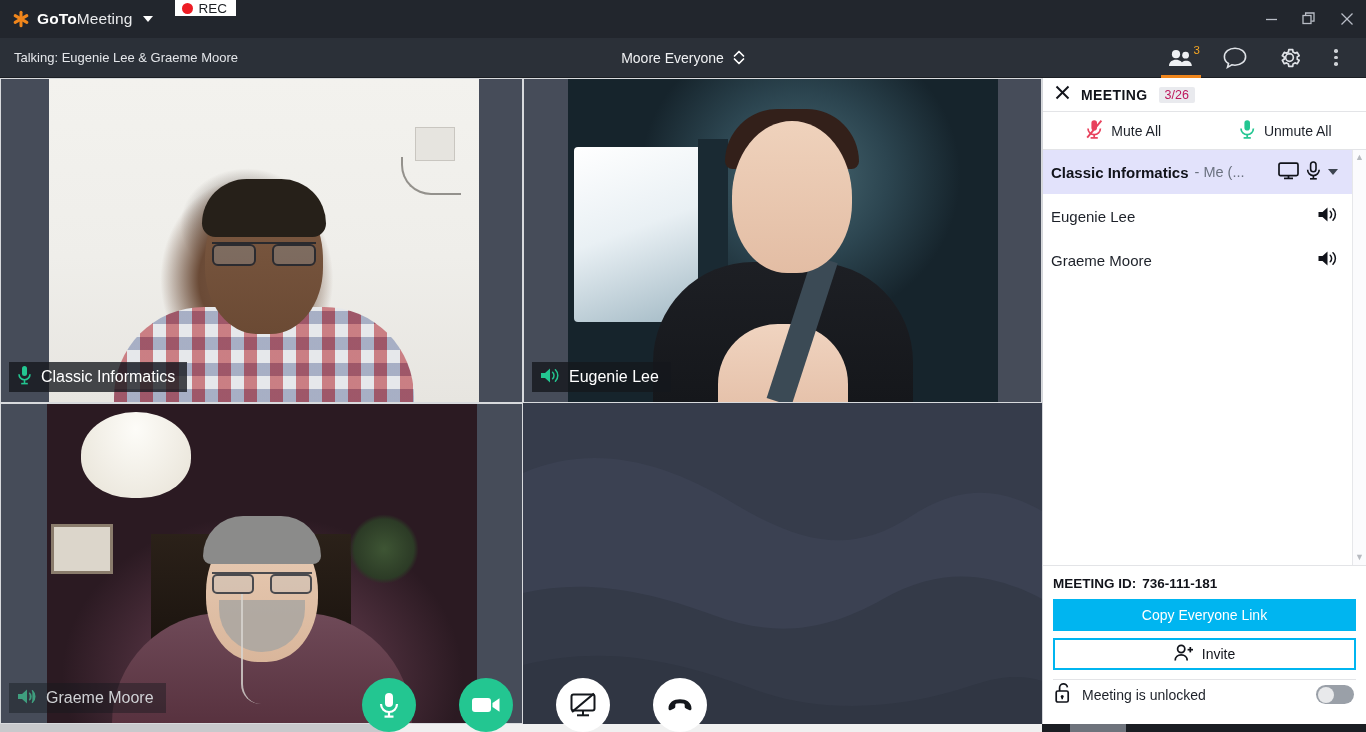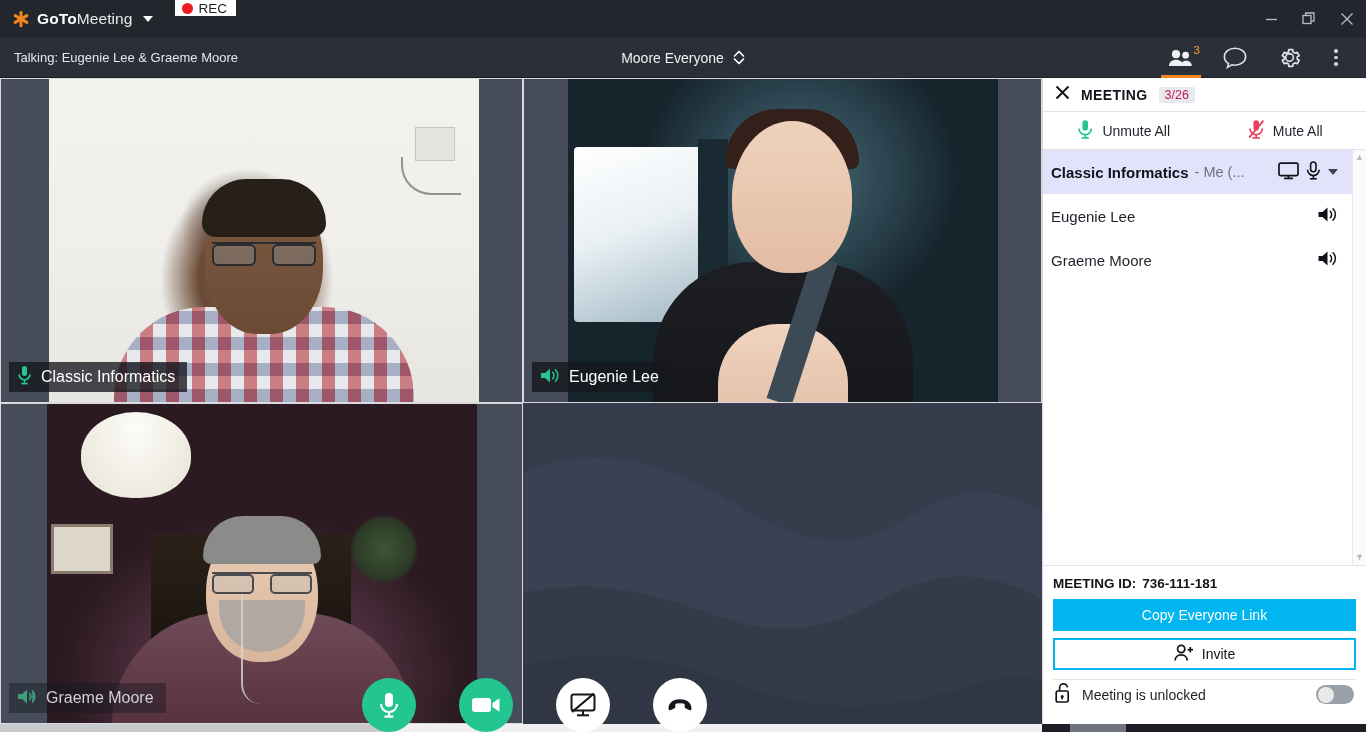--- a/index.html
+++ b/index.html
@@ -587,39 +587,39 @@
         </svg>
       </span>
       <span class="panel-title">MEETING</span>
       <span class="panel-count">3/26</span>
     </div>
 
     <div class="mute-row">
       <div class="mute-btn">
         <span>
           <svg width="17" height="20" viewBox="0 0 17 20">
-            <rect x="5.4" y="1.2" width="5.6" height="10.4" rx="2.8" fill="#23c691"></rect>
-            <path d="M2 9.4a6.2 6.2 0 0012.4 0" fill="none" stroke="#23c691" stroke-width="1.7"></path>
-            <line x1="8.2" y1="15.2" x2="8.2" y2="18.6" stroke="#23c691" stroke-width="1.7"></line>
-            <line x1="4.6" y1="18.9" x2="11.8" y2="18.9" stroke="#23c691" stroke-width="1.7"></line>
-          </svg>
-        </span>
-        <span>Unmute All</span>
-      </div>
-      <div class="mute-btn">
-        <span>
-          <svg width="17" height="20" viewBox="0 0 17 20">
             <rect x="5.4" y="1.2" width="5.6" height="10.4" rx="2.8" fill="#e8415c"></rect>
             <path d="M2 9.4a6.2 6.2 0 0012.4 0" fill="none" stroke="#e8415c" stroke-width="1.7"></path>
             <line x1="8.2" y1="15.2" x2="8.2" y2="18.6" stroke="#e8415c" stroke-width="1.7"></line>
             <line x1="4.6" y1="18.9" x2="11.8" y2="18.9" stroke="#e8415c" stroke-width="1.7"></line>
             <line x1="1.2" y1="18.6" x2="15.4" y2="1.6" stroke="#e8415c" stroke-width="1.9"></line>
           </svg>
         </span>
         <span>Mute All</span>
+      </div>
+      <div class="mute-btn">
+        <span>
+          <svg width="17" height="20" viewBox="0 0 17 20">
+            <rect x="5.4" y="1.2" width="5.6" height="10.4" rx="2.8" fill="#23c691"></rect>
+            <path d="M2 9.4a6.2 6.2 0 0012.4 0" fill="none" stroke="#23c691" stroke-width="1.7"></path>
+            <line x1="8.2" y1="15.2" x2="8.2" y2="18.6" stroke="#23c691" stroke-width="1.7"></line>
+            <line x1="4.6" y1="18.9" x2="11.8" y2="18.9" stroke="#23c691" stroke-width="1.7"></line>
+          </svg>
+        </span>
+        <span>Unmute All</span>
       </div>
     </div>
 
     <div class="plist">
       <div class="plist-scroll">
 
         <div class="prow me">
           <span class="pname">Classic Informatics</span>
           <span class="psub">- Me (...</span>
           <span class="picons">

